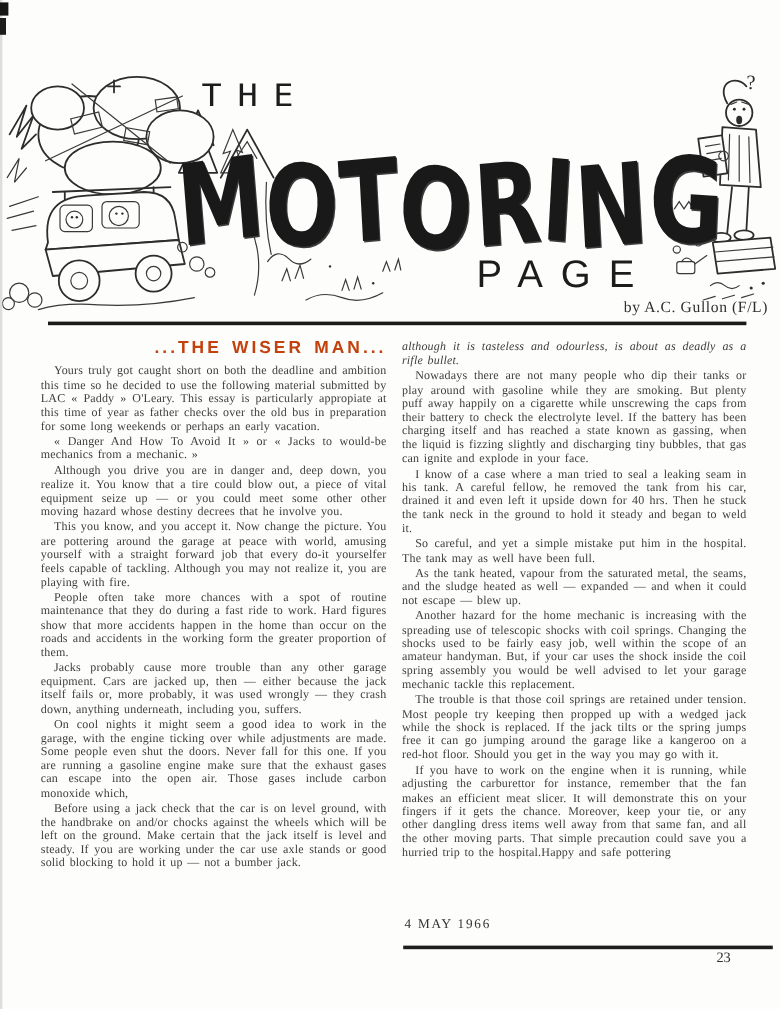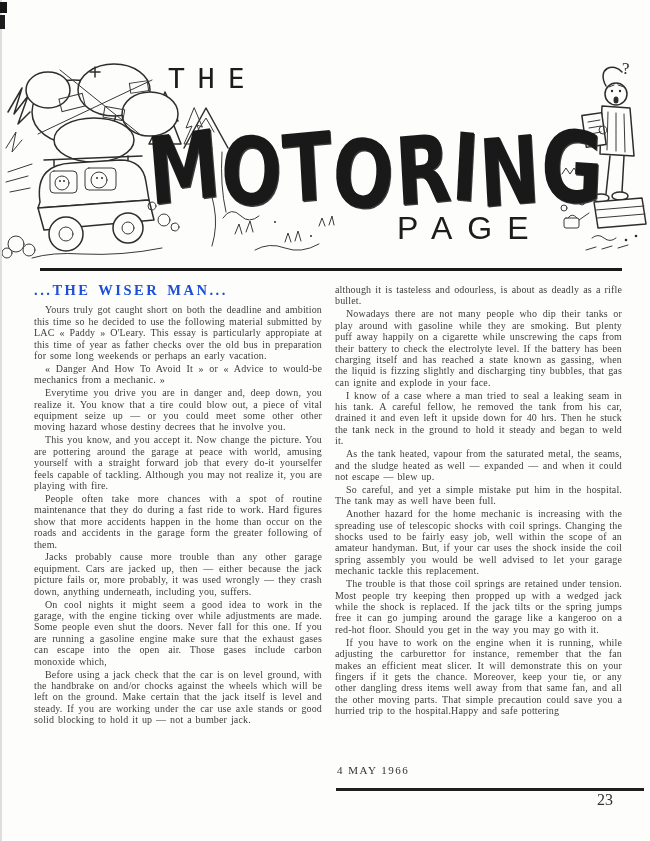--- a/index.html
+++ b/index.html
@@ -54,34 +54,34 @@
   .byline{
     position:absolute;left:440px;top:248px;width:200px;
     text-align:right;font-size:13px;color:#2f2f2f;letter-spacing:0.5px;
   }
   .header-rule{position:absolute;left:40px;top:268px;width:582px;height:3px;background:#1a1a1a;}
 
   
   .col{position:absolute;font-size:10px;line-height:11.4px;text-align:justify;
        letter-spacing:0.15px;word-spacing:1.2px;color:#3e3e3e;}
   .col p{margin:0 0 1.5px 0;text-indent:11px;}
-  .col p.no-indent{text-indent:0;}
+  .col p.no-indent{text-indent:0;font-style:italic;}
   .col-left{left:34px;top:285px;width:288px;}
   .col-right{left:335px;top:284px;width:287px;}
   .article-heading{
-    font-family:Liberation Serif, serif;
+    font-family:Liberation Sans, sans-serif;
     font-size:14.5px;letter-spacing:2.5px;word-spacing:2px;
-    text-align:left;color:#1d4ed8;
+    text-align:right;color:#c2410c;
     margin:0 0 8px 0;white-space:nowrap;
   }
 
   
   .footer-rule{position:absolute;left:336px;top:788px;width:308px;height:3px;background:#1f1f1f;}
   .footer-date{position:absolute;left:337px;top:764px;font-size:11px;letter-spacing:1.5px;color:#333;}
-  .footer-page{position:absolute;left:597px;top:791px;font-size:16px;color:#333;}
+  .footer-page{position:absolute;left:597px;top:791px;font-size:12px;color:#333;}
 
   svg .ink{stroke:#2d2d2d;fill:none;stroke-width:1.5;stroke-linecap:round;stroke-linejoin:round;}
   svg .ink-thin{stroke:#3a3a3a;fill:none;stroke-width:1;stroke-linecap:round;}
   svg .paper{fill:#fdfdfc;}
   svg .solid{fill:#2d2d2d;stroke:none;}
 </style>
 </head>
 <body>
 
 <div class="page">
@@ -212,43 +212,44 @@
     <path class="ink-thin" d="M12,162 q4,-6 9,0"></path>
     <path class="ink-thin" d="M36,182 q6,-5 12,0 q6,5 12,0"></path>
     <path class="ink-thin" d="M30,194 l10,-3 m6,2 l10,-3 m6,2 l10,-3"></path>
     <circle class="solid" cx="70" cy="184" r="1.3"></circle>
     <circle class="solid" cx="80" cy="180" r="1.3"></circle>
   </svg>
 
   <div class="title-the">THE</div>
   <div class="title-motoring"><span>M</span><span>O</span><span>T</span><span>O</span><span>R</span><span>I</span><span>N</span><span>G</span></div>
   <div class="title-page">PAGE</div>
+  <div class="byline">by A.C. Gullon (F/L)</div>
   <div class="header-rule"></div>
 
   <div class="col col-left">
     <h2 class="article-heading">...THE WISER MAN...</h2>
     <div>
         <p>Yours truly got caught short on both the deadline and ambition this time so he decided to use the following material submitted by LAC « Paddy » O'Leary. This essay is particularly appropiate at this time of year as father checks over the old bus in preparation for some long weekends or perhaps an early vacation.</p>
-        <p>« Danger And How To Avoid It » or « Advice to would-be mechanics from a mechanic. »</p>
-        <p>Everytime you drive you are in danger and, deep down, you realize it. You know that a tire could blow out, a piece of vital equipment seize up — or you could meet some other other moving hazard whose destiny decrees that he involve you.</p>
+        <p>« Danger And How To Avoid It » or « Jacks to would-be mechanics from a mechanic. »</p>
+        <p>Although you drive you are in danger and, deep down, you realize it. You know that a tire could blow out, a piece of vital equipment seize up — or you could meet some other other moving hazard whose destiny decrees that he involve you.</p>
         <p>This you know, and you accept it. Now change the picture. You are pottering around the garage at peace with world, amusing yourself with a straight forward job that every do-it yourselfer feels capable of tackling. Although you may not realize it, you are playing with fire.</p>
-        <p>People often take more chances with a spot of routine maintenance that they do during a fast ride to work. Hard figures show that more accidents happen in the home than occur on the roads and accidents in the garage form the greater following of them.</p>
-        <p>Jacks probably cause more trouble than any other garage equipment. Cars are jacked up, then — either because the jack picture fails or, more probably, it was used wrongly — they crash down, anything underneath, including you, suffers.</p>
+        <p>People often take more chances with a spot of routine maintenance that they do during a fast ride to work. Hard figures show that more accidents happen in the home than occur on the roads and accidents in the working form the greater proportion of them.</p>
+        <p>Jacks probably cause more trouble than any other garage equipment. Cars are jacked up, then — either because the jack itself fails or, more probably, it was used wrongly — they crash down, anything underneath, including you, suffers.</p>
         <p>On cool nights it might seem a good idea to work in the garage, with the engine ticking over while adjustments are made. Some people even shut the doors. Never fall for this one. If you are running a gasoline engine make sure that the exhaust gases can escape into the open air. Those gases include carbon monoxide which,</p>
         <p>Before using a jack check that the car is on level ground, with the handbrake on and/or chocks against the wheels which will be left on the ground. Make certain that the jack itself is level and steady. If you are working under the car use axle stands or good solid blocking to hold it up — not a bumber jack.</p>
       </div>
   </div>
 
   <div class="col col-right">
     <p class="no-indent">although it is tasteless and odourless, is about as deadly as a rifle bullet.</p>
     <div>
         <p>Nowadays there are not many people who dip their tanks or play around with gasoline while they are smoking. But plenty puff away happily on a cigarette while unscrewing the caps from their battery to check the electrolyte level. If the battery has been charging itself and has reached a state known as gassing, when the liquid is fizzing slightly and discharging tiny bubbles, that gas can ignite and explode in your face.</p>
         <p>I know of a case where a man tried to seal a leaking seam in his tank. A careful fellow, he removed the tank from his car, drained it and even left it upside down for 40 hrs. Then he stuck the tank neck in the ground to hold it steady and began to weld it.</p>
+        <p>So careful, and yet a simple mistake put him in the hospital. The tank may as well have been full.</p>
         <p>As the tank heated, vapour from the saturated metal, the seams, and the sludge heated as well — expanded — and when it could not escape — blew up.</p>
-        <p>So careful, and yet a simple mistake put him in the hospital. The tank may as well have been full.</p>
         <p>Another hazard for the home mechanic is increasing with the spreading use of telescopic shocks with coil springs. Changing the shocks used to be fairly easy job, well within the scope of an amateur handyman. But, if your car uses the shock inside the coil spring assembly you would be well advised to let your garage mechanic tackle this replacement.</p>
         <p>The trouble is that those coil springs are retained under tension. Most people try keeping then propped up with a wedged jack while the shock is replaced. If the jack tilts or the spring jumps free it can go jumping around the garage like a kangeroo on a red-hot floor. Should you get in the way you may go with it.</p>
         <p>If you have to work on the engine when it is running, while adjusting the carburettor for instance, remember that the fan makes an efficient meat slicer. It will demonstrate this on your fingers if it gets the chance. Moreover, keep your tie, or any other dangling dress items well away from that same fan, and all the other moving parts. That simple precaution could save you a hurried trip to the hospital.Happy and safe pottering</p>
       </div>
   </div>
 
   <div class="footer-rule"></div>
   <div class="footer-date">4 MAY 1966</div>
   <div class="footer-page">23</div>
 

